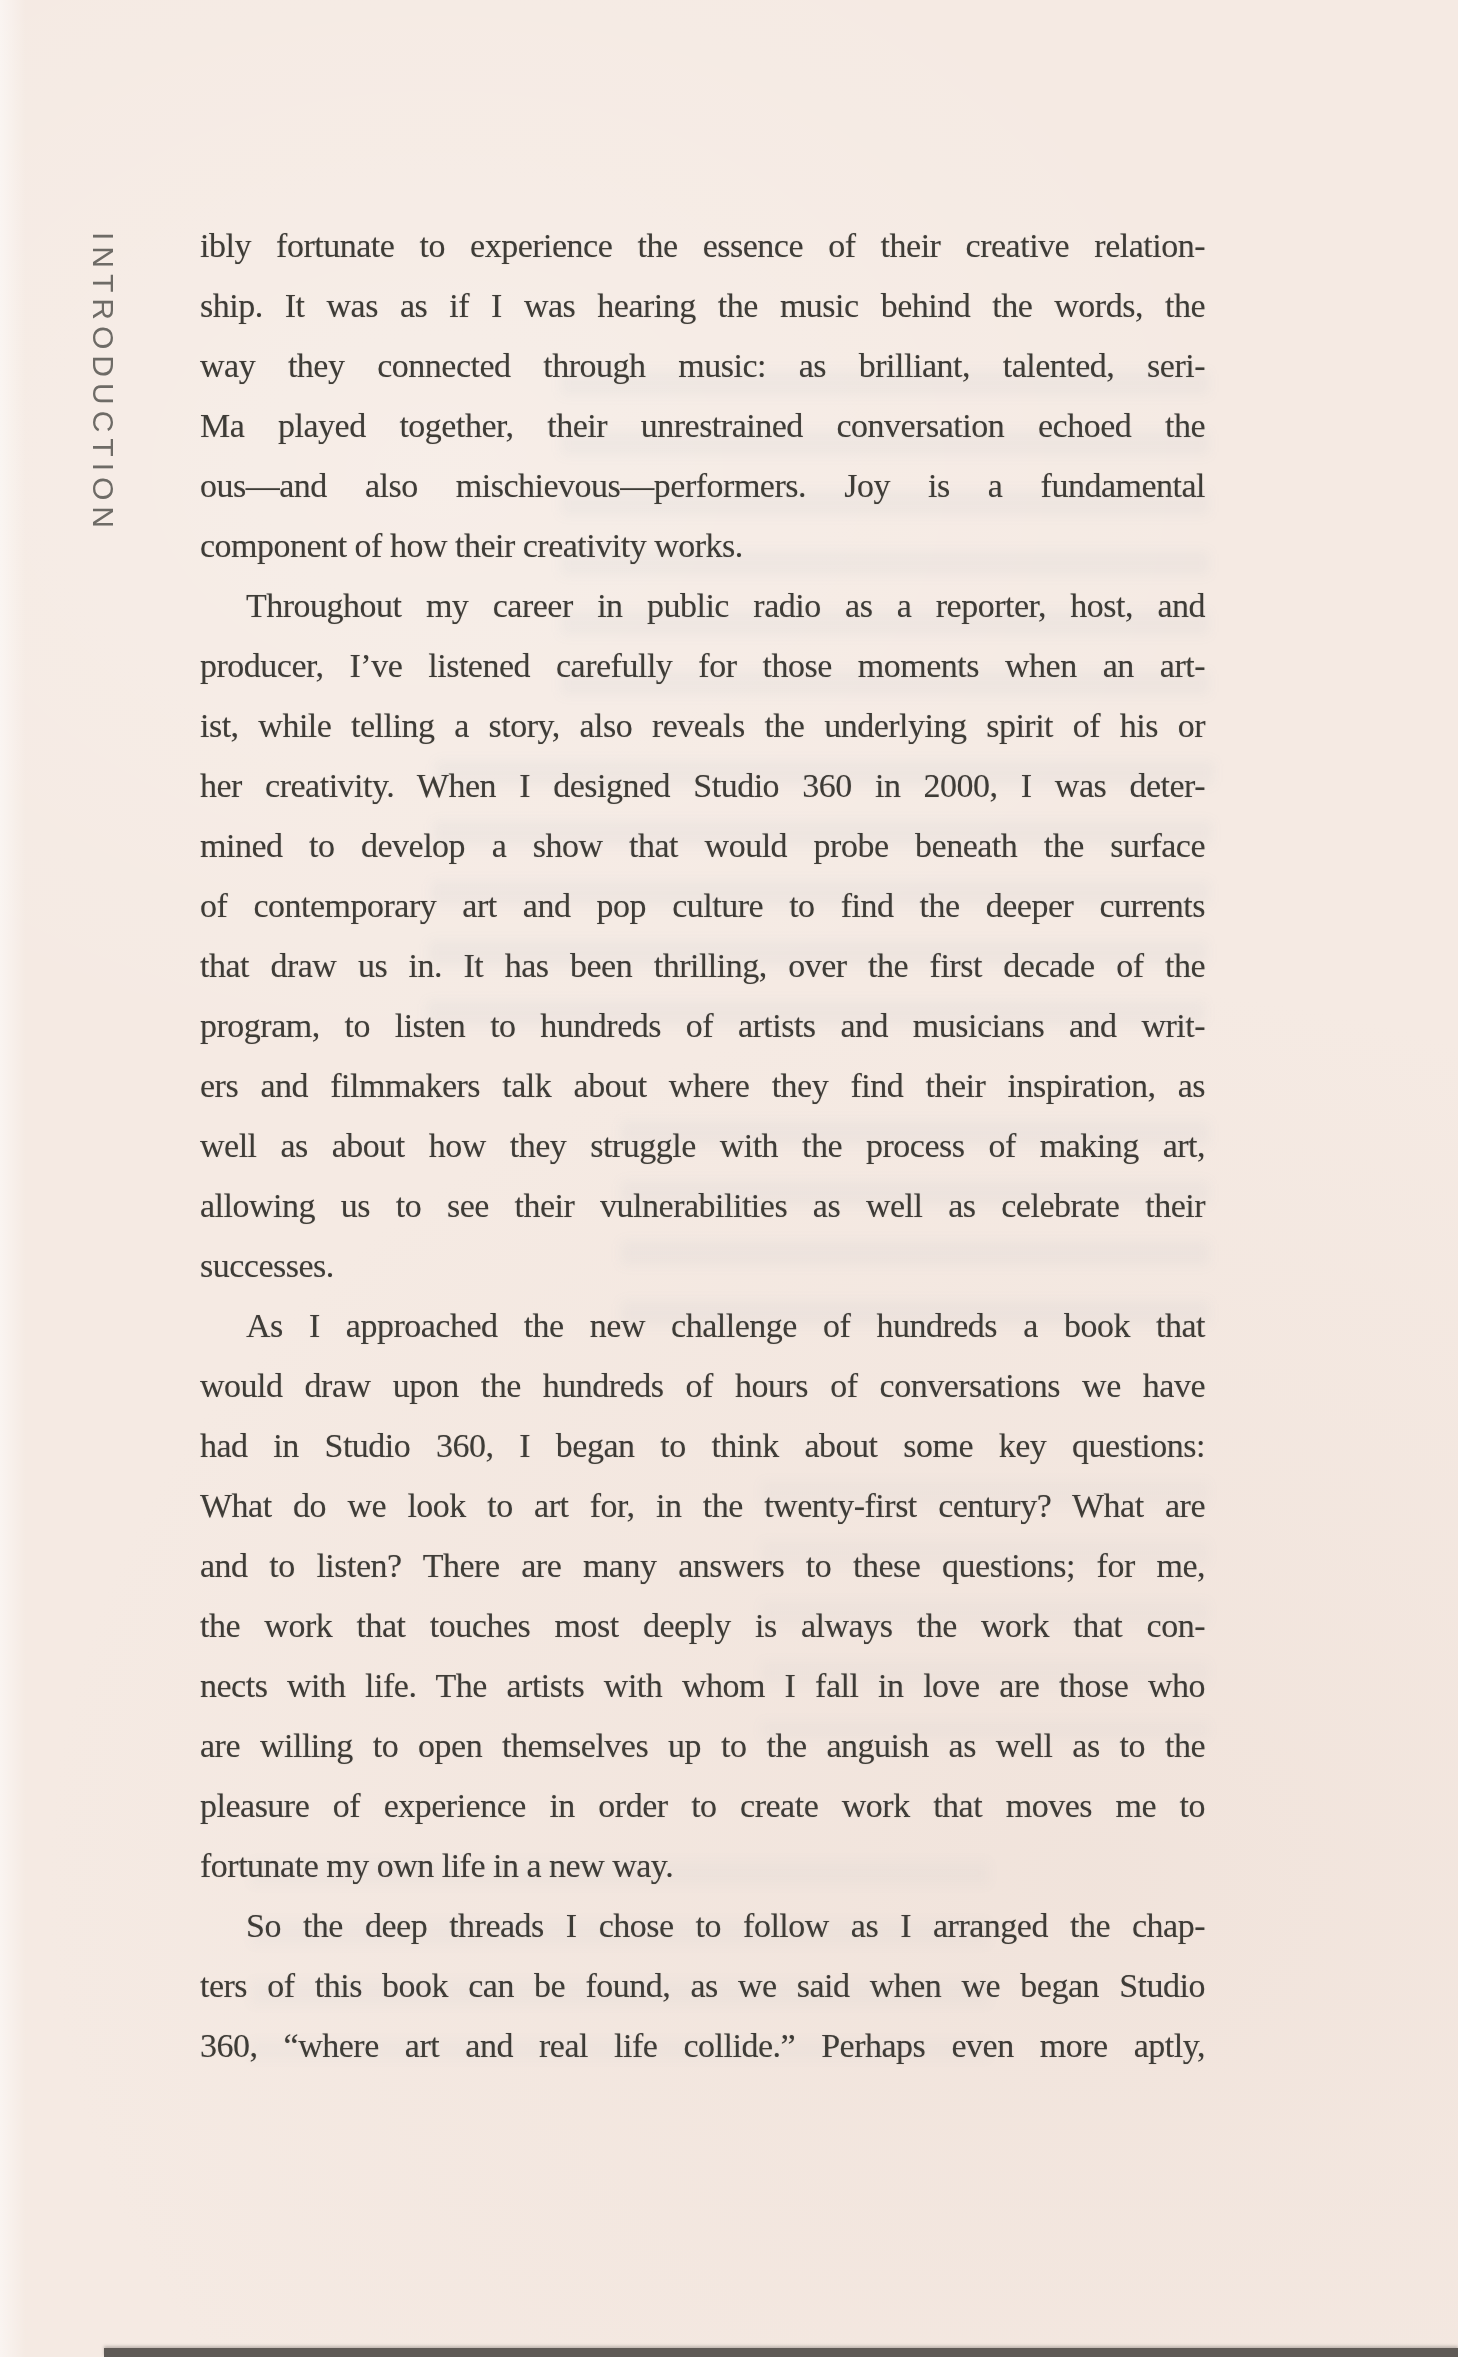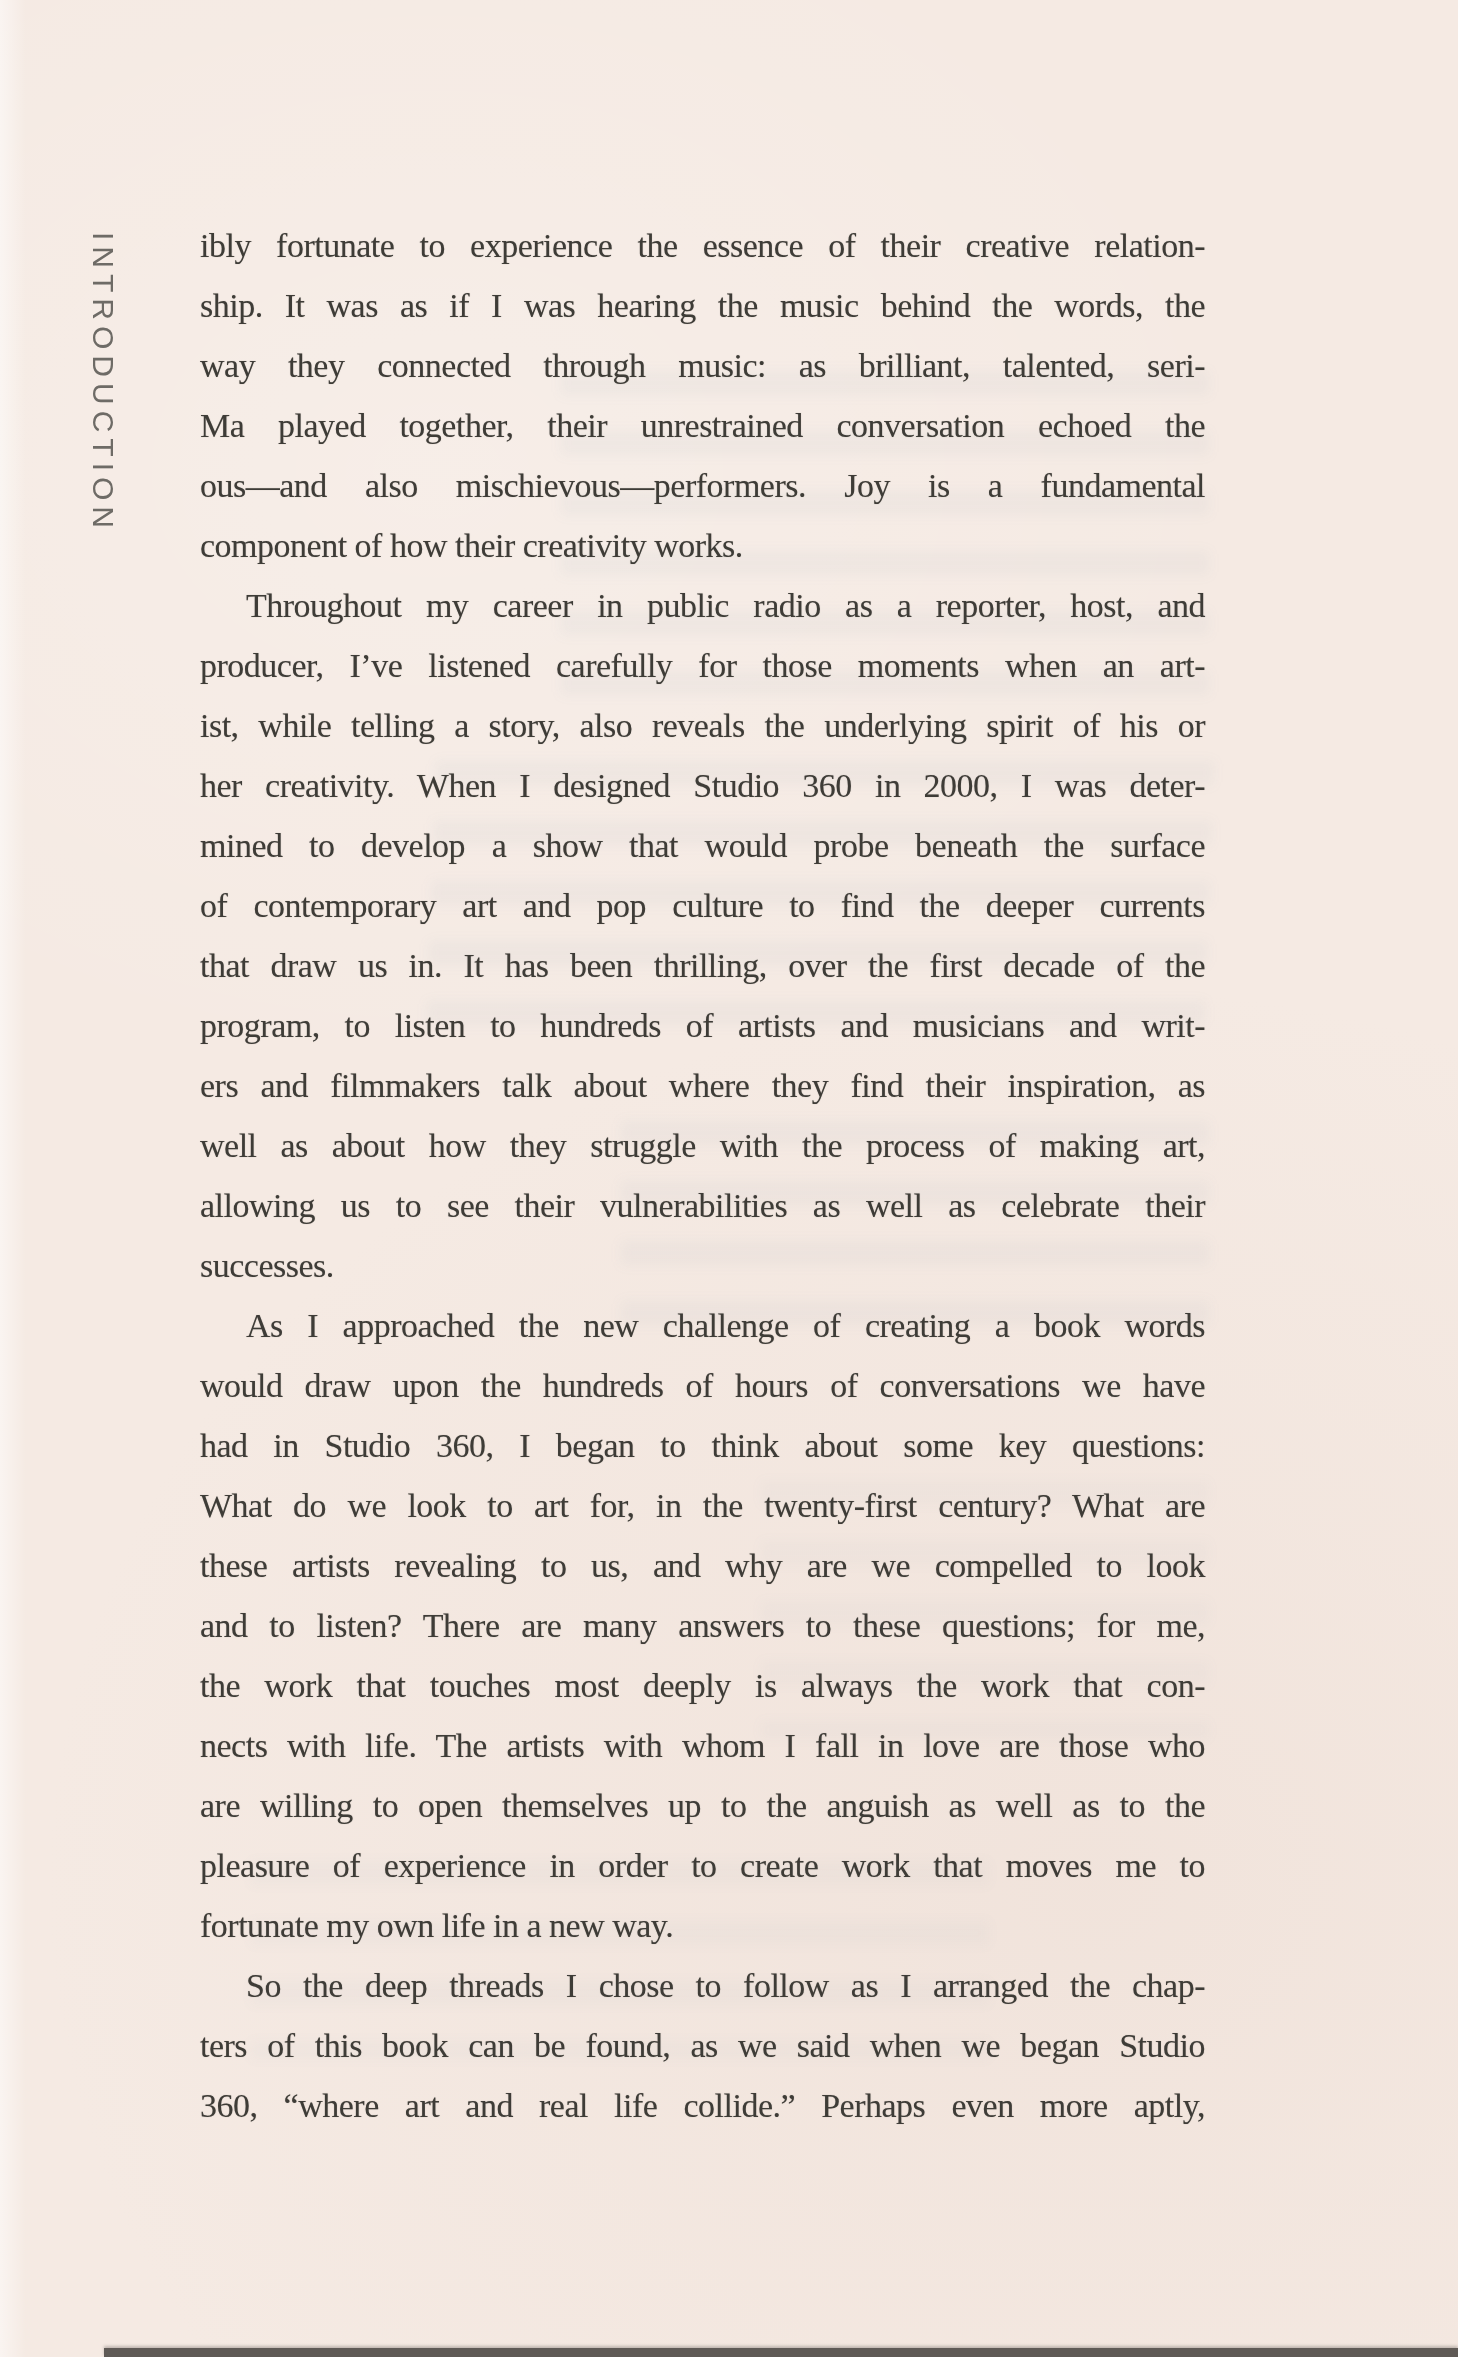--- a/index.html
+++ b/index.html
@@ -112,25 +112,24 @@
       <div class="line"><span>ist, while telling a story, also reveals the underlying spirit of his or</span></div>
       <div class="line"><span>her creativity. When I designed </span><span class="it">Studio 360</span><span> in 2000, I was deter-</span></div>
       <div class="line"><span>mined to develop a show that would probe beneath the surface</span></div>
       <div class="line"><span>of contemporary art and pop culture to find the deeper currents</span></div>
       <div class="line"><span>that draw us in. It has been thrilling, over the first decade of the</span></div>
       <div class="line"><span>program, to listen to hundreds of artists and musicians and writ-</span></div>
       <div class="line"><span>ers and filmmakers talk about where they find their inspiration, as</span></div>
       <div class="line"><span>well as about how they struggle with the process of making art,</span></div>
       <div class="line"><span>allowing us to see their vulnerabilities as well as celebrate their</span></div>
       <div class="line last"><span>successes.</span></div>
-      <div class="line indent"><span>As I approached the new challenge of creating a book words</span></div>
+      <div class="line indent"><span>As I approached the new challenge of hundreds a book that</span></div>
       <div class="line"><span>would draw upon the hundreds of hours of conversations we have</span></div>
       <div class="line"><span>had in </span><span class="it">Studio 360</span><span>, I began to think about some key questions:</span></div>
       <div class="line"><span>What do we look to art for, in the twenty-first century? What are</span></div>
-      <div class="line"><span>these artists revealing to us, and why are we compelled to look</span></div>
       <div class="line"><span>and to listen? There are many answers to these questions; for me,</span></div>
       <div class="line"><span>the work that touches most deeply is always the work that con-</span></div>
       <div class="line"><span>nects with life. The artists with whom I fall in love are those who</span></div>
       <div class="line"><span>are willing to open themselves up to the anguish as well as to the</span></div>
       <div class="line"><span>pleasure of experience in order to create work that moves me to</span></div>
       <div class="line last"><span>fortunate my own life in a new way.</span></div>
       <div class="line indent"><span>So the deep threads I chose to follow as I arranged the chap-</span></div>
       <div class="line"><span>ters of this book can be found, as we said when we began </span><span class="it">Studio</span></div>
       <div class="line"><span class="it">360</span><span>, “where art and real life collide.” Perhaps even more aptly,</span></div>
     </main>

